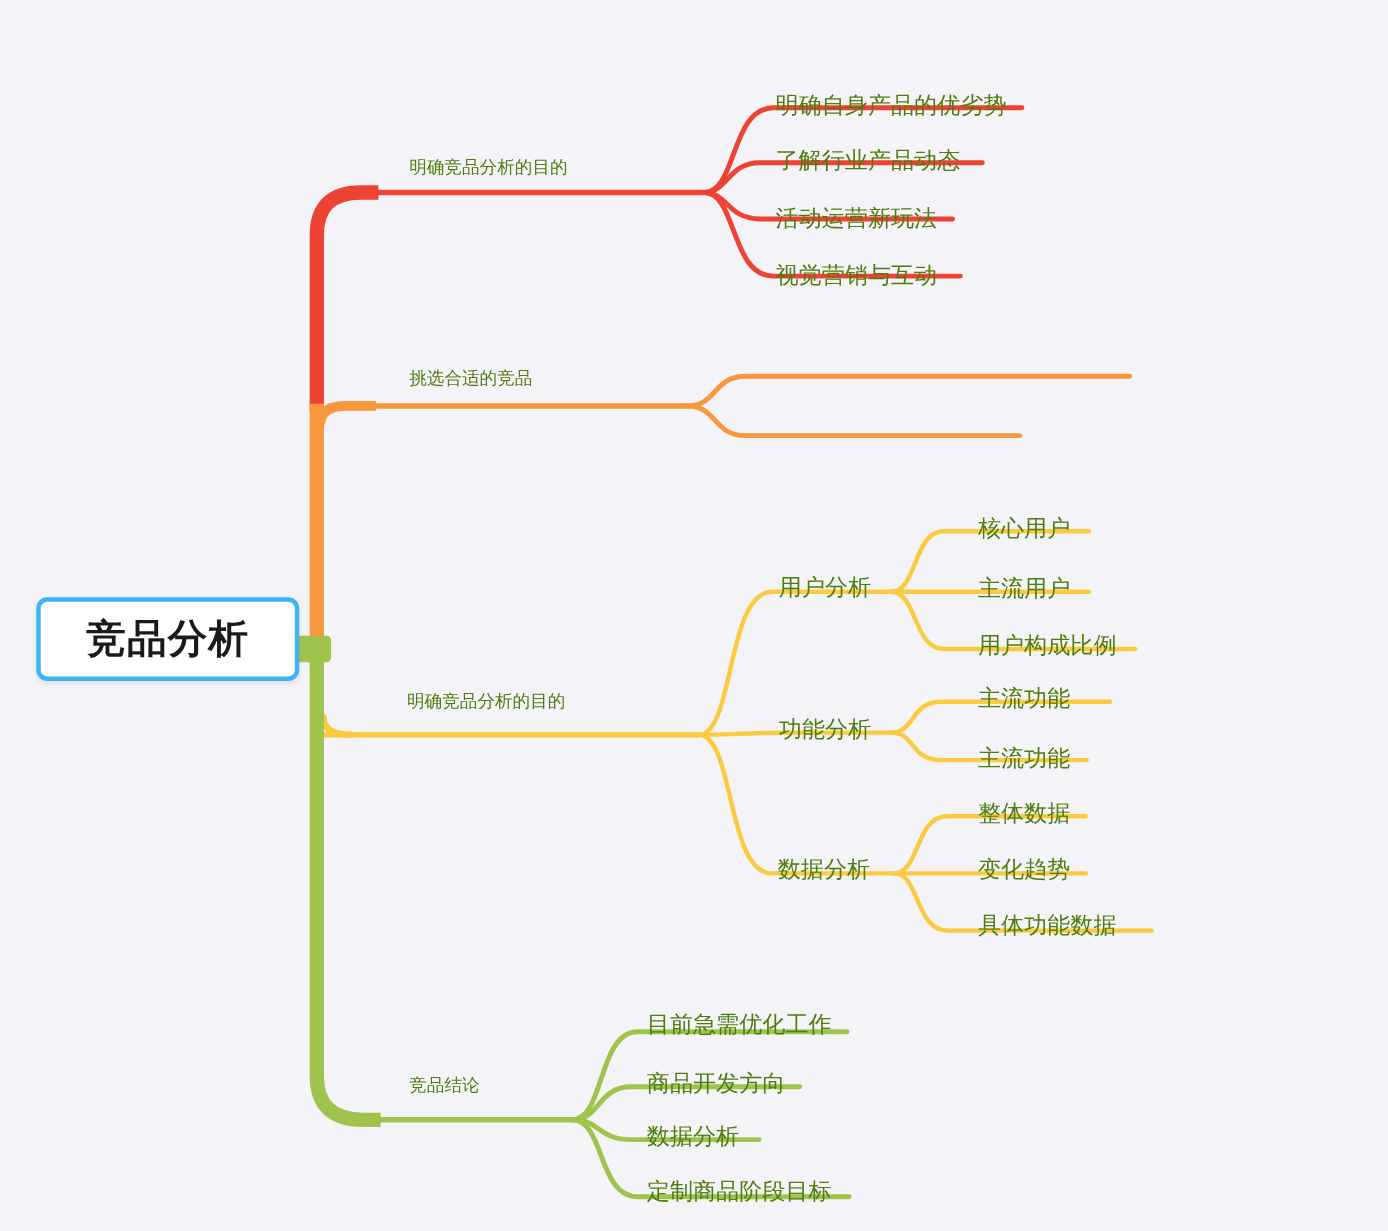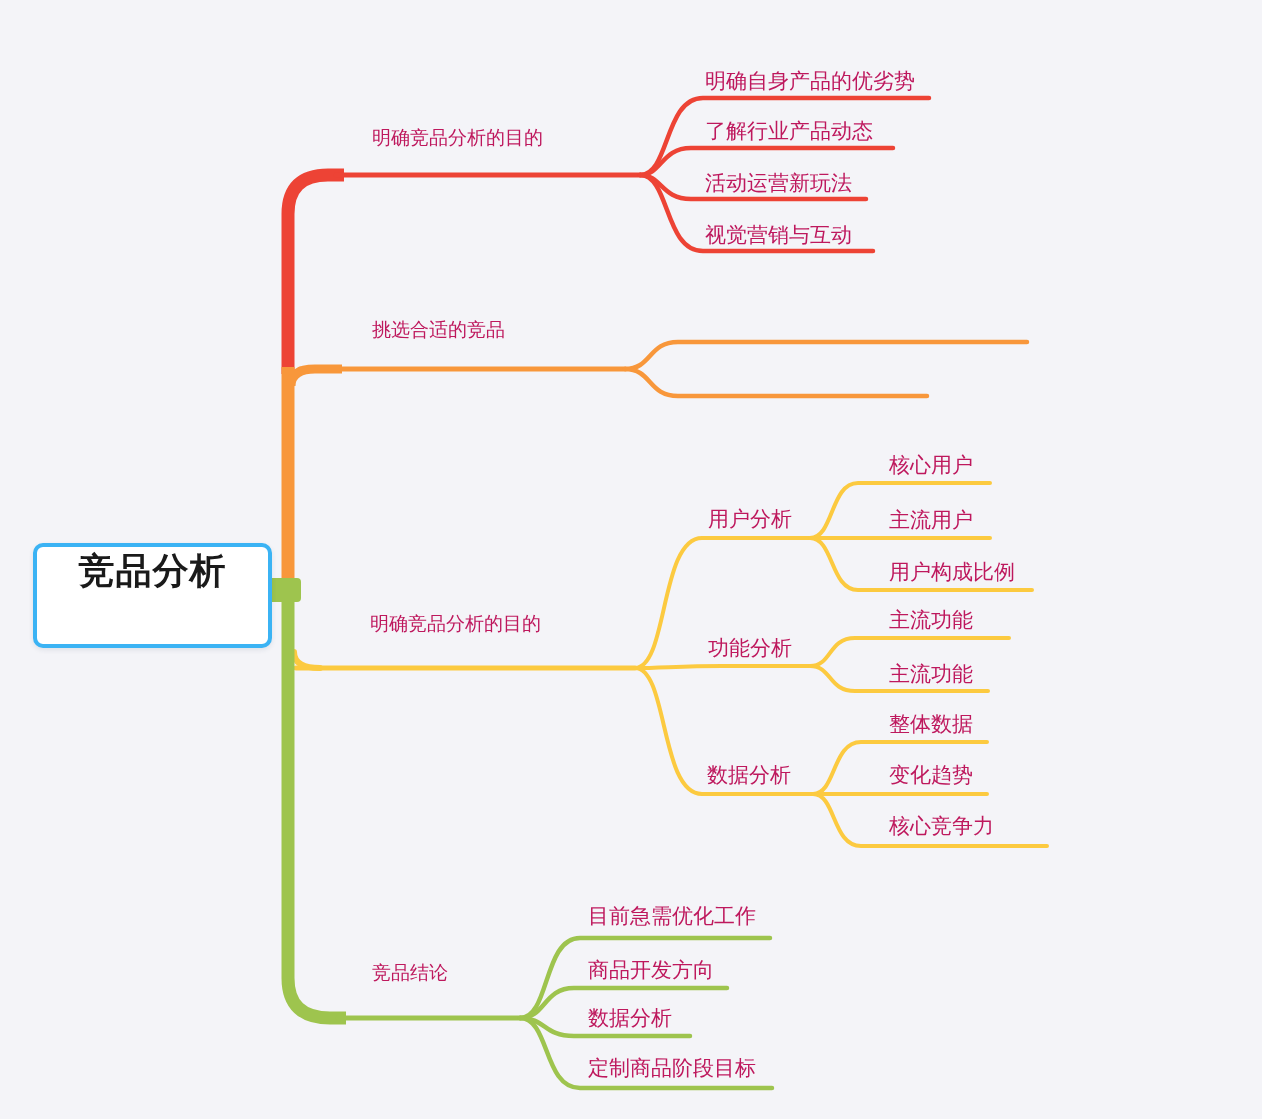--- a/index.html
+++ b/index.html
@@ -9,35 +9,36 @@
     width:1262px;
     height:1119px;
     background:#F4F4F8;
     font-family:"Liberation Sans","DejaVu Sans",sans-serif;
     overflow:hidden;
   }
   .wires{position:absolute;left:0;top:0;}
   .lbl{
     position:absolute;
     white-space:nowrap;
-    color:#be185d;
+    color:#4d7c0f;
     line-height:1.2;
     cursor:default;
+    margin-top:16px;
   }
-  .l1{font-size:19px;text-align:right;}
+  .l1{font-size:16px;text-align:right;}
   .l2{font-size:21px;}
   .root{
     position:absolute;
     left:33px;top:543px;
-    width:239px;height:105px;
+    width:239px;height:76px;
     background:#FFFFFF;
     border:4px solid #3BB3F4;
     border-radius:10px;
     box-sizing:border-box;
-    display:flex;justify-content:center;
+    display:flex;align-items:center;justify-content:center;
     box-shadow:0 2px 5px rgba(40,60,90,0.10);
   }
   .root span{
     font-size:36px;
     font-weight:bold;
     color:#1A1A1A;
     letter-spacing:1px;
   }
 </style>
 </head>
@@ -110,21 +111,21 @@
   <div class="lbl l2" style="left:889px;top:507px">主流用户</div>
   <div class="lbl l2" style="left:889px;top:559px">用户构成比例</div>
 
   <div class="lbl l2" style="left:708px;top:635px">功能分析</div>
   <div class="lbl l2" style="left:889px;top:607px">主流功能</div>
   <div class="lbl l2" style="left:889px;top:661px">主流功能</div>
 
   <div class="lbl l2" style="left:707px;top:762px">数据分析</div>
   <div class="lbl l2" style="left:889px;top:711px">整体数据</div>
   <div class="lbl l2" style="left:889px;top:762px">变化趋势</div>
-  <div class="lbl l2" style="left:889px;top:813px">核心竞争力</div>
+  <div class="lbl l2" style="left:889px;top:813px">具体功能数据</div>
 
   <div class="lbl l1" style="left:372px;top:962px">竞品结论</div>
   <div class="lbl l2" style="left:588px;top:903px">目前急需优化工作</div>
   <div class="lbl l2" style="left:588px;top:957px">商品开发方向</div>
   <div class="lbl l2" style="left:588px;top:1005px">数据分析</div>
   <div class="lbl l2" style="left:588px;top:1055px">定制商品阶段目标</div>
 
 </div>
 
 </body></html>

